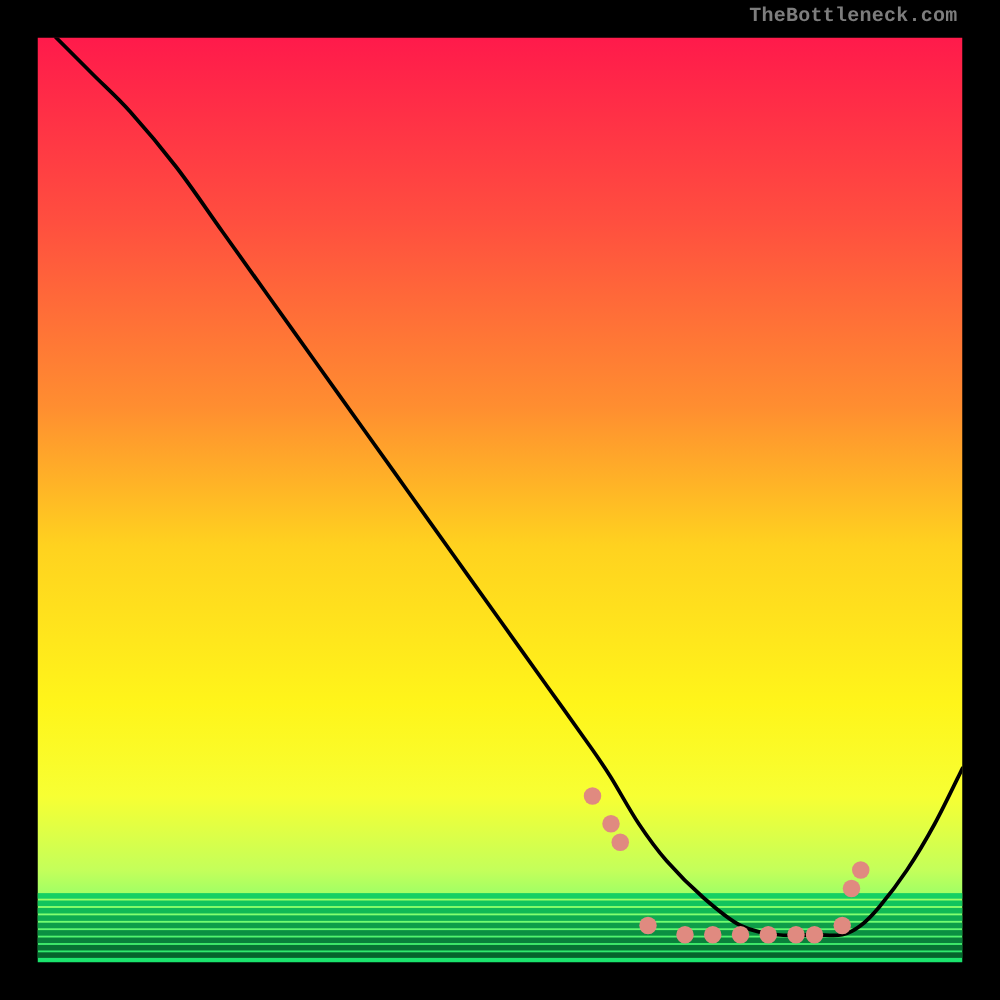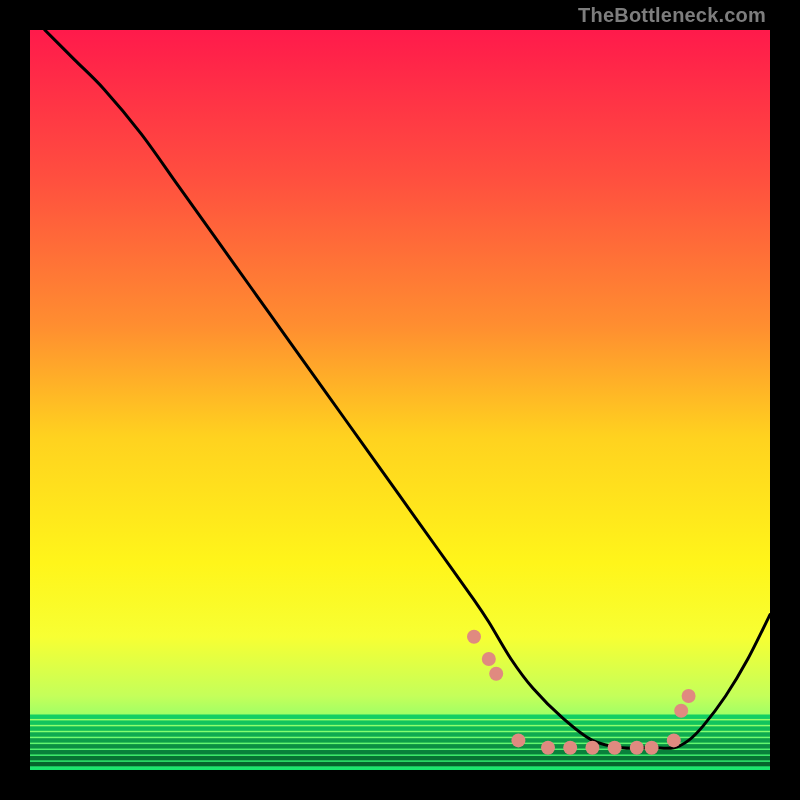--- a/index.html
+++ b/index.html
@@ -15,22 +15,22 @@
     left: 30px;
     top: 30px;
     width: 740px;
     height: 740px;
     background: #000;
   }
   .watermark {
     position: absolute;
     top: 4px;
     right: 34px;
-    font-family: Liberation Sans, sans-serif;
-    font-size: 20px;
+    font-family: Liberation Mono, monospace;
+    font-size: 16px;
     font-weight: 600;
     color: #7d7d7d;
     letter-spacing: 0.2px;
   }
   svg {
     display: block;
   }
 </style>
 </head>
 <body>

